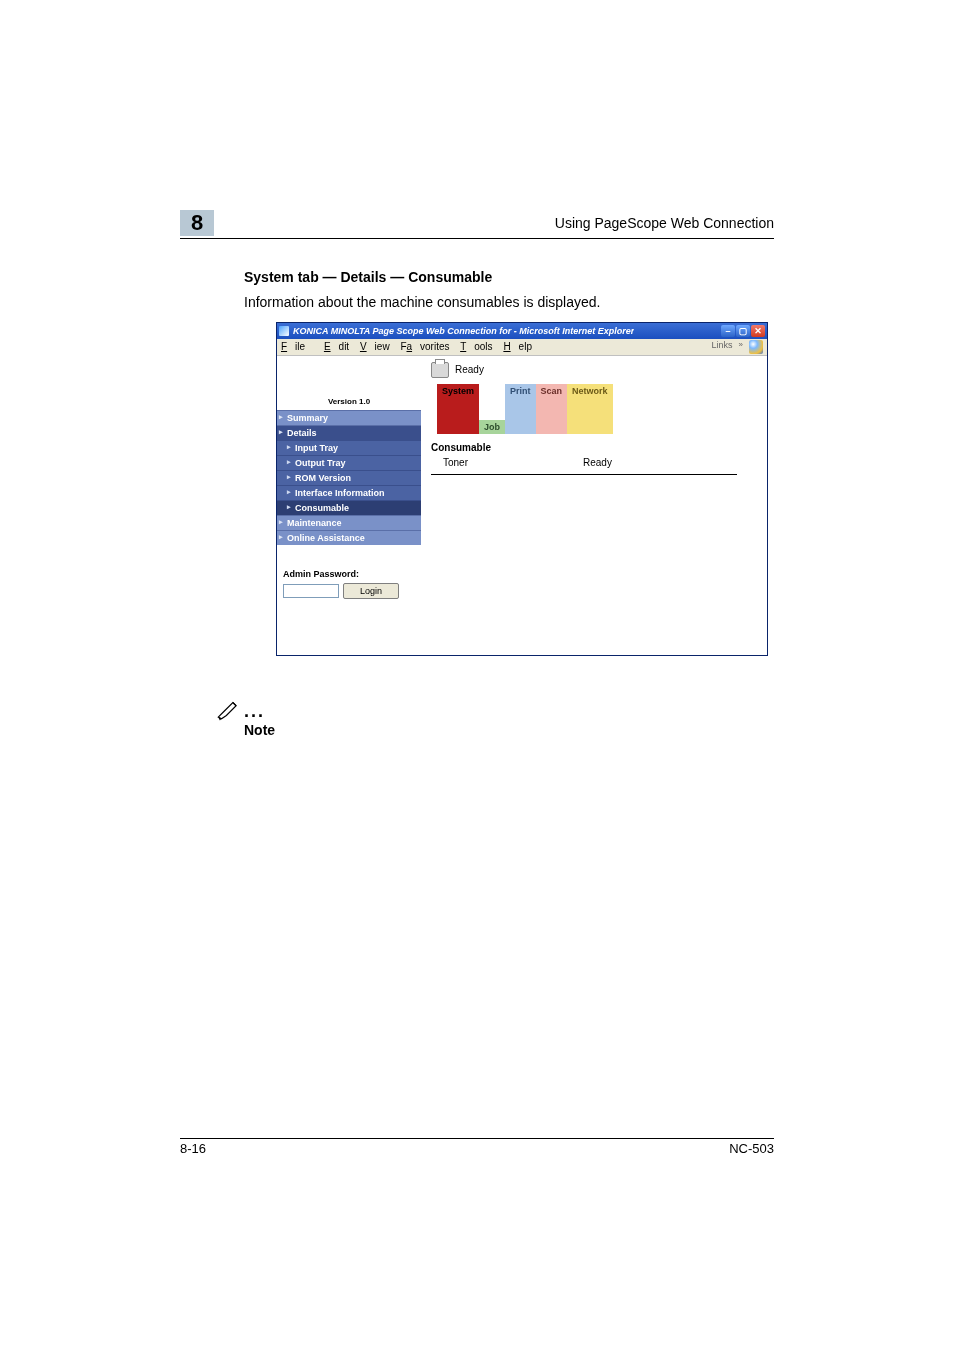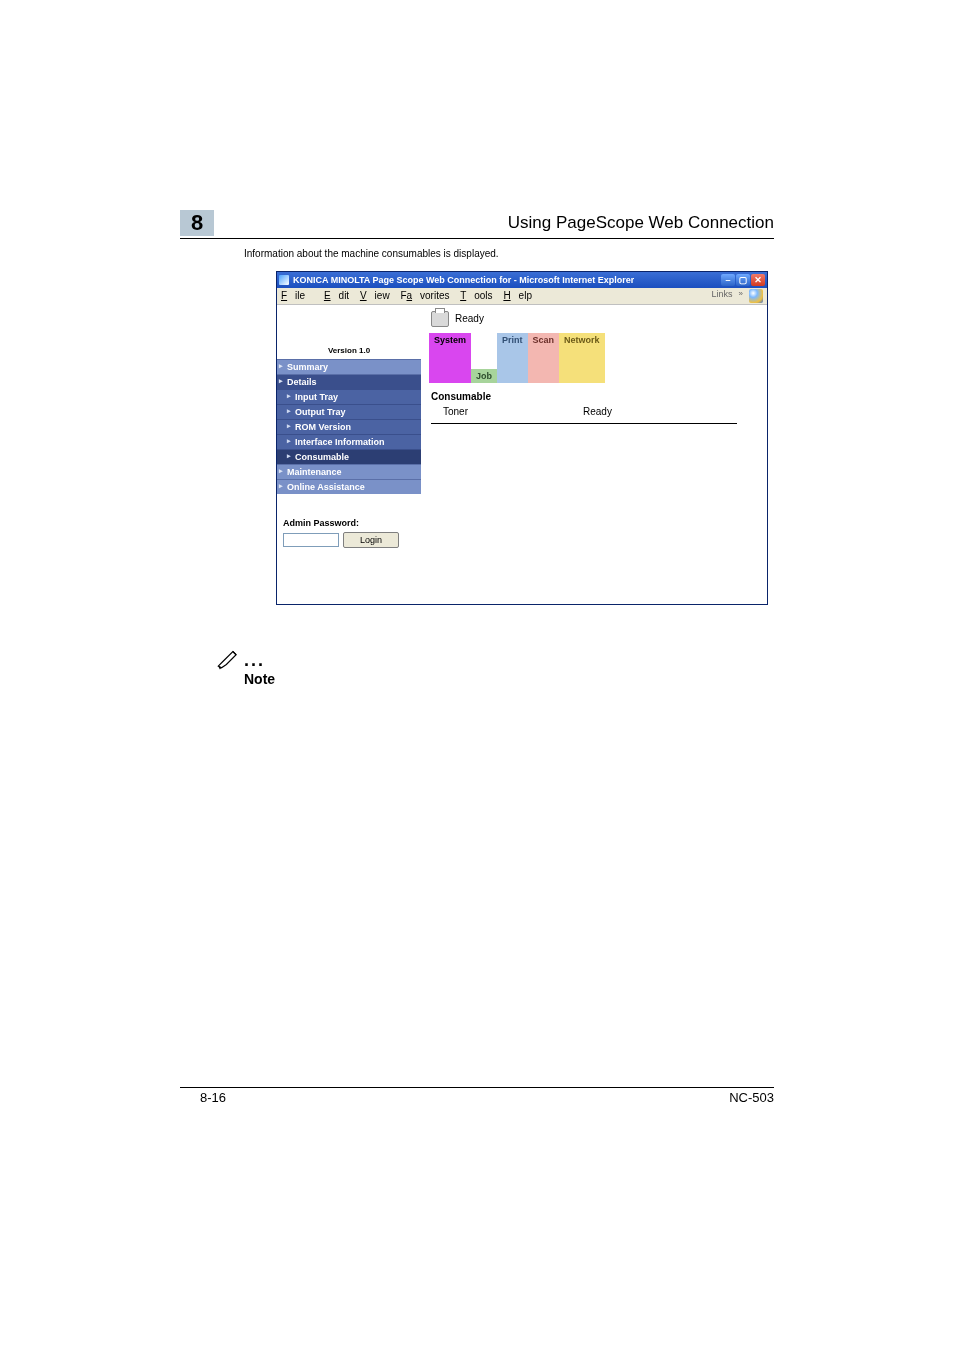--- a/index.html
+++ b/index.html
@@ -28,35 +28,35 @@
     font-weight: bold;
     font-size: 22px;
     width: 34px;
     height: 26px;
     display: flex;
     align-items: center;
     justify-content: center;
     line-height: 1;
   }
   .header-right {
-    font-size: 17px;
+    font-size: 14px;
     text-align: right;
   }
   .header-hr {
     border: none;
     border-top: 1px solid #000;
     margin: 2px 180px 0 180px;
   }
   .section-title {
     font-weight: bold;
     font-size: 14px;
     margin: 30px 180px 8px 244px;
   }
   .body-text {
-    font-size: 10px;
+    font-size: 14px;
     margin: 8px 180px 10px 244px;
     line-height: 1.35;
   }
   .screenshot-wrap {
     margin: 6px 0 0 276px;
   }
   .ie-window {
     width: 490px;
     border: 1px solid #0a246a;
     font-family: Tahoma, Arial, sans-serif;
@@ -80,20 +80,21 @@
     white-space: nowrap;
   }
   .titlebar-icon {
     width: 10px; height: 10px;
     background: linear-gradient(135deg,#4aa3ff,#fff);
     border-radius: 1px;
   }
   .titlebar-text {
     font-size: 9px;
     font-weight: bold;
+    font-style: italic;
   }
   .win-btns {
     display: flex;
     gap: 1px;
   }
   .win-btn {
     width: 14px; height: 12px;
     display: flex; align-items: center; justify-content: center;
     font-size: 9px; font-weight: bold;
     border-radius: 2px;
@@ -233,21 +234,21 @@
   .tab-row {
     display: flex;
     gap: 0;
     padding-left: 8px;
     font-size: 9px;
     font-weight: bold;
   }
   .tab {
     padding: 2px 5px;
   }
-  .tab-system { background: #d946ef; color: #000; }
+  .tab-system { background: #b91c1c; color: #000; margin-left: 8px; }
   .tab-job    { background: #a7d49b; color: #2d4d2d; margin-top: 36px; }
   .tab-print  { background: #a9c6e8; color: #314f74; }
   .tab-scan   { background: #f3b7b1; color: #6b2f2a; }
   .tab-net    { background: #f5e07a; color: #6b5a18; }
   .section-head {
     font-weight: bold;
     font-size: 10px;
     padding: 8px 0 2px 10px;
   }
   .data-row {
@@ -276,34 +277,34 @@
   .footer-hr {
     border: none;
     border-top: 1px solid #000;
     margin: 400px 180px 0 180px;
   }
   .footer-row {
     display: flex;
     justify-content: space-between;
     padding: 2px 180px 0 180px;
     font-size: 13px;
-    margin-left: 20px;
   }
 </style>
 </head>
 <body>
 
 <div class="page">
 
   <div class="header-row">
     <div class="chapter-num">8</div>
     <div class="header-right">Using PageScope Web Connection</div>
   </div>
   <hr class="header-hr">
 
+  <div class="section-title">System tab — Details — Consumable</div>
   <div class="body-text">Information about the machine consumables is displayed.</div>
 
   <div class="screenshot-wrap">
     <div class="ie-window">
       <div class="titlebar">
         <div class="titlebar-left">
           <span class="titlebar-icon"></span>
           <span class="titlebar-text">KONICA MINOLTA Page Scope Web Connection for      - Microsoft Internet Explorer</span>
         </div>
         <div class="win-btns">

